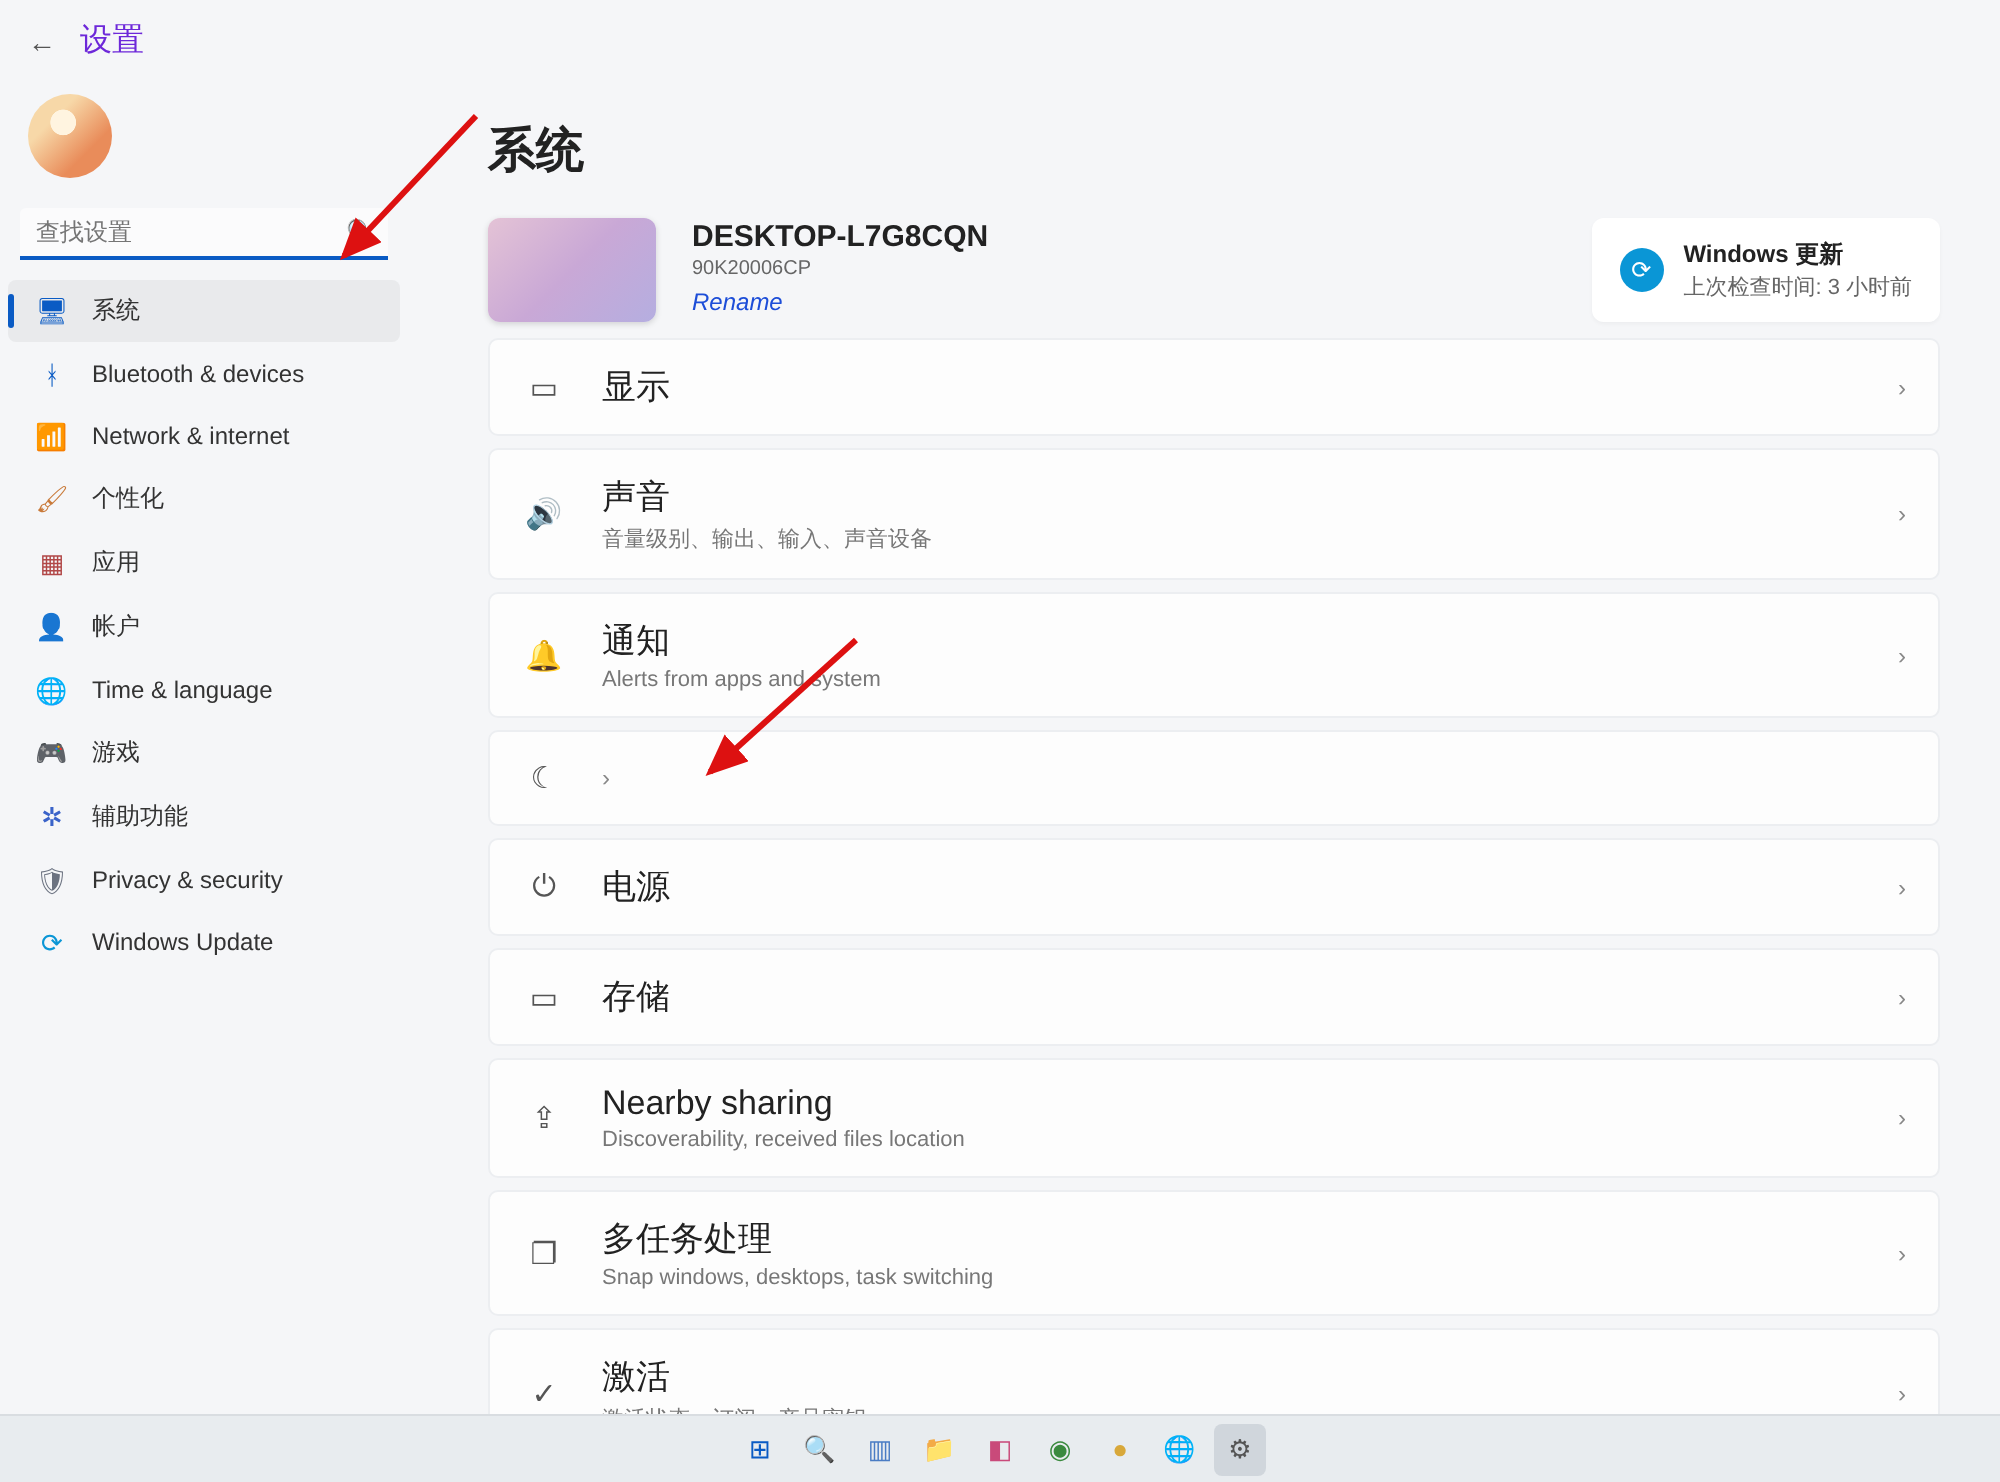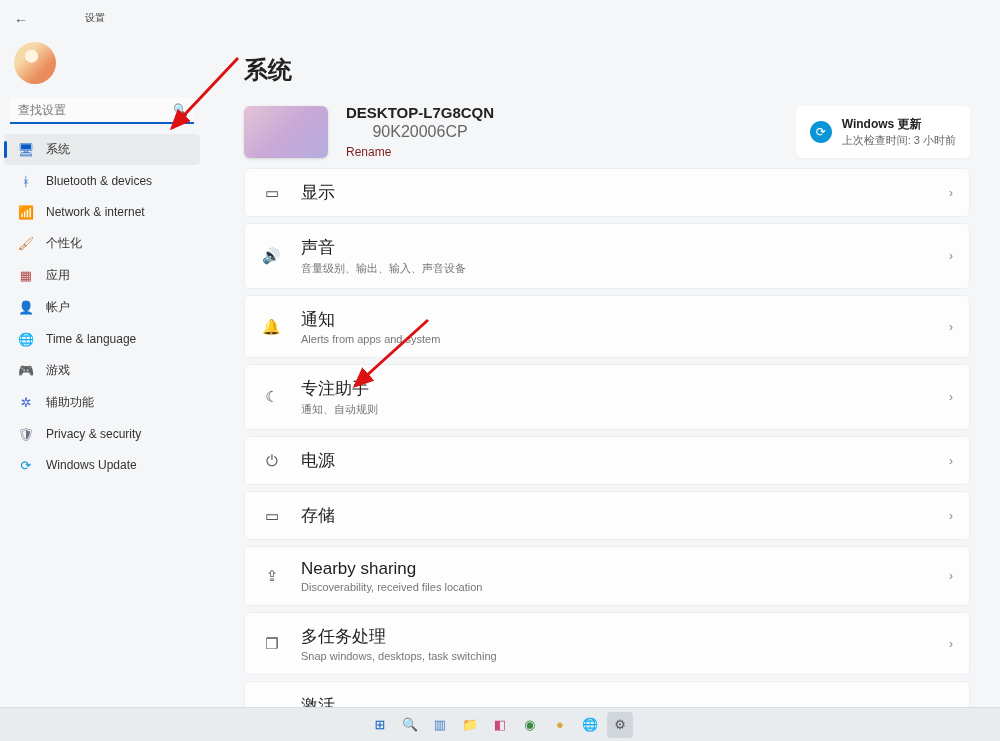--- a/index.html
+++ b/index.html
@@ -1,20 +1,20 @@
 <!DOCTYPE html>
 <html><head>
 <meta charset="utf-8">
 <style>
 * { box-sizing: border-box; margin: 0; padding: 0; font-family: "Segoe UI", "Microsoft YaHei", sans-serif; }
 body { background: #f5f6f8; color: #222; width: 1000px; height: 741px; overflow: hidden; position: relative; }
 
 .header-bar { display: flex; align-items: center; padding: 10px 14px; gap: 12px; }
 .back-arrow { font-size: 14px; color: #555; cursor: pointer; }
-.header-title { font-size: 10px; color: #404040; margin-left: 45px; }
+.header-title { font-size: 16px; color: #6d28d9; }
 
 .avatar-region { padding: 6px 14px 10px 14px; }
 .avatar { width: 42px; height: 42px; border-radius: 50%; background: linear-gradient(135deg,#f7d8a8 30%,#e98c5a 70%); display: inline-block; position: relative; }
 .avatar::after { content:""; position:absolute; inset:4px; border-radius:50%; background: radial-gradient(circle at 40% 30%, #fff4e0 0 20%, transparent 21%); }
 
 .search-box { margin: 0 10px 10px 10px; display: flex; align-items: center; border-bottom: 2px solid #0a5bc4; background: #fbfbfc; padding: 5px 8px; border-radius: 3px 3px 0 0; }
 .search-box input { flex: 1; border: none; background: transparent; font-size: 12px; outline: none; color: #555; }
 .search-box .mag { font-size: 12px; color: #777; }
 
 .layout { display: flex; height: calc(100% - 34px); }
@@ -25,22 +25,22 @@
 .nav-item.selected::before { content:""; position:absolute; left:0; top:7px; bottom:7px; width:3px; background:#0a5bc4; border-radius:2px; }
 .nav-icon { width:16px; height:16px; display:flex; align-items:center; justify-content:center; font-size:13px; }
 
 .main { flex: 1; padding: 10px 30px 0 40px; overflow-y: auto; }
 .page-title { font-size: 24px; font-weight: 600; margin: 8px 0 18px 0; }
 
 .device-row { display: flex; align-items: center; justify-content: space-between; margin-bottom: 8px; }
 .device-left { display:flex; align-items:center; gap:18px; }
 .device-thumb { width:84px; height:52px; border-radius:6px; background: linear-gradient(135deg,#e4c3d6,#c9a8d6,#b5aee0); box-shadow: 0 1px 3px rgba(0,0,0,0.15); }
 .device-info .dname { font-size:15px; font-weight:600; }
-.device-info .dmodel { font-size:16px; color:#666; margin-top:2px;text-align:center; }
-.device-info .rename { font-size:12px; color:#7f1d1d; margin-top:4px; cursor:pointer; display:inline-block; }
+.device-info .dmodel { font-size:10px; color:#666; margin-top:2px; }
+.device-info .rename { font-size:12px; color:#1d4ed8; margin-top:4px; cursor:pointer; display:inline-block;font-style:italic; }
 
 .update-box { display:flex; align-items:center; gap:10px; background:#fff; padding:10px 14px; border-radius:6px; box-shadow:0 1px 2px rgba(0,0,0,0.04); }
 .update-icon { width:22px; height:22px; border-radius:50%; background:#0a96d6; color:#fff; display:flex; align-items:center; justify-content:center; font-size:12px; }
 .update-text .utitle { font-size:12px; font-weight:600; }
 .update-text .usub { font-size:11px; color:#666; }
 
 .settings-list { display:flex; flex-direction:column; gap:6px; padding-bottom:20px; }
 .setting-row { background:#fdfdfd; border:1px solid #eceef1; border-radius:5px; display:flex; align-items:center; padding:12px 16px; cursor:pointer; }
 .setting-icon { width:22px; height:22px; display:flex; align-items:center; justify-content:center; color:#555; font-size:15px; margin-right:18px; flex-shrink:0; }
 .setting-text { flex:1; }
@@ -161,24 +161,20 @@
         <div class="setting-row">
           <div class="setting-icon">🔔</div>
           <div class="setting-text">
             <div class="setting-label">通知</div>
             <div class="setting-sub">Alerts from apps and system</div>
           </div>
           <div class="chevron">›</div>
         </div>
         <div class="setting-row">
           <div class="setting-icon">☾</div>
-          <div class="setting-text">
-            <div class="setting-label">专注助手</div>
-            <div class="setting-sub">通知、自动规则</div>
-          </div>
           <div class="chevron">›</div>
         </div>
         <div class="setting-row">
           <div class="setting-icon">⏻</div>
           <div class="setting-text">
             <div class="setting-label">电源</div>
           </div>
           <div class="chevron">›</div>
         </div>
         <div class="setting-row">

